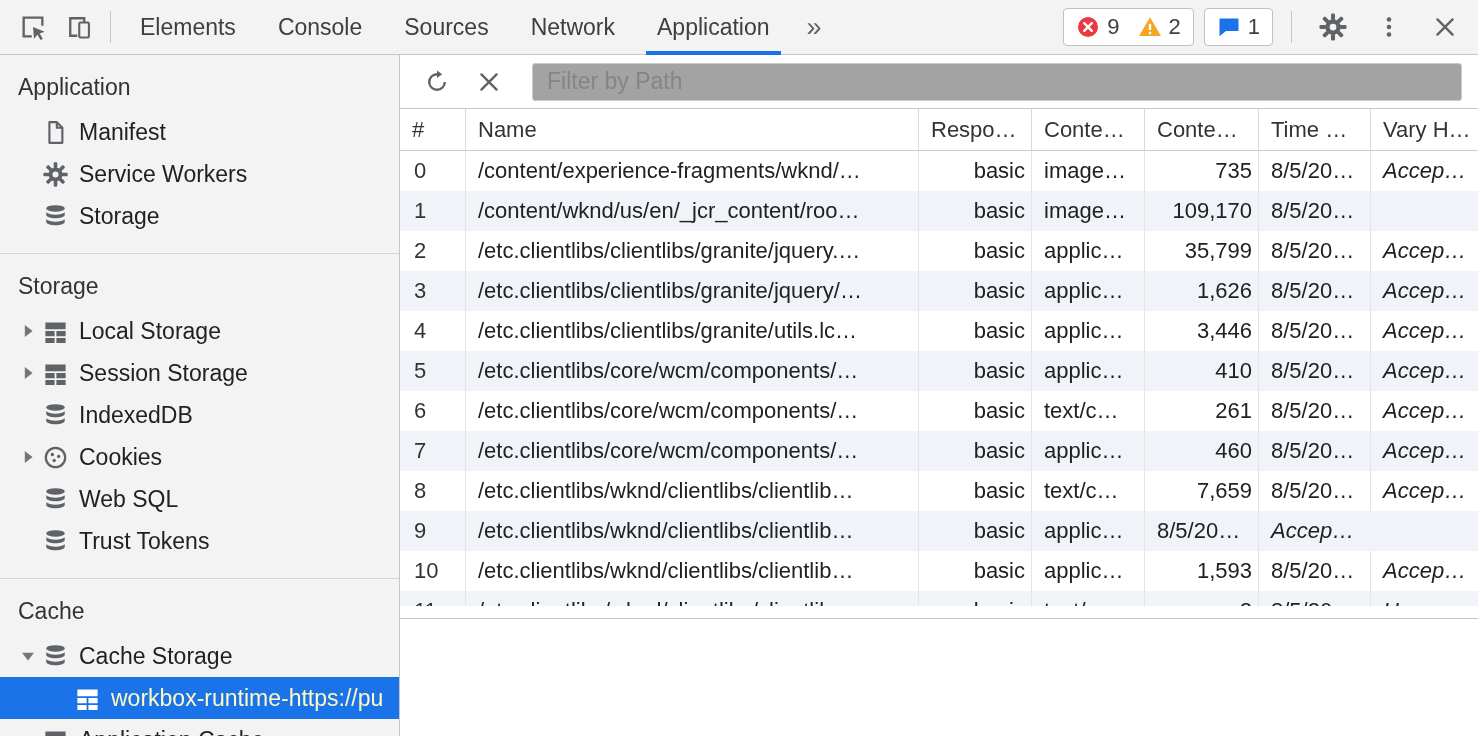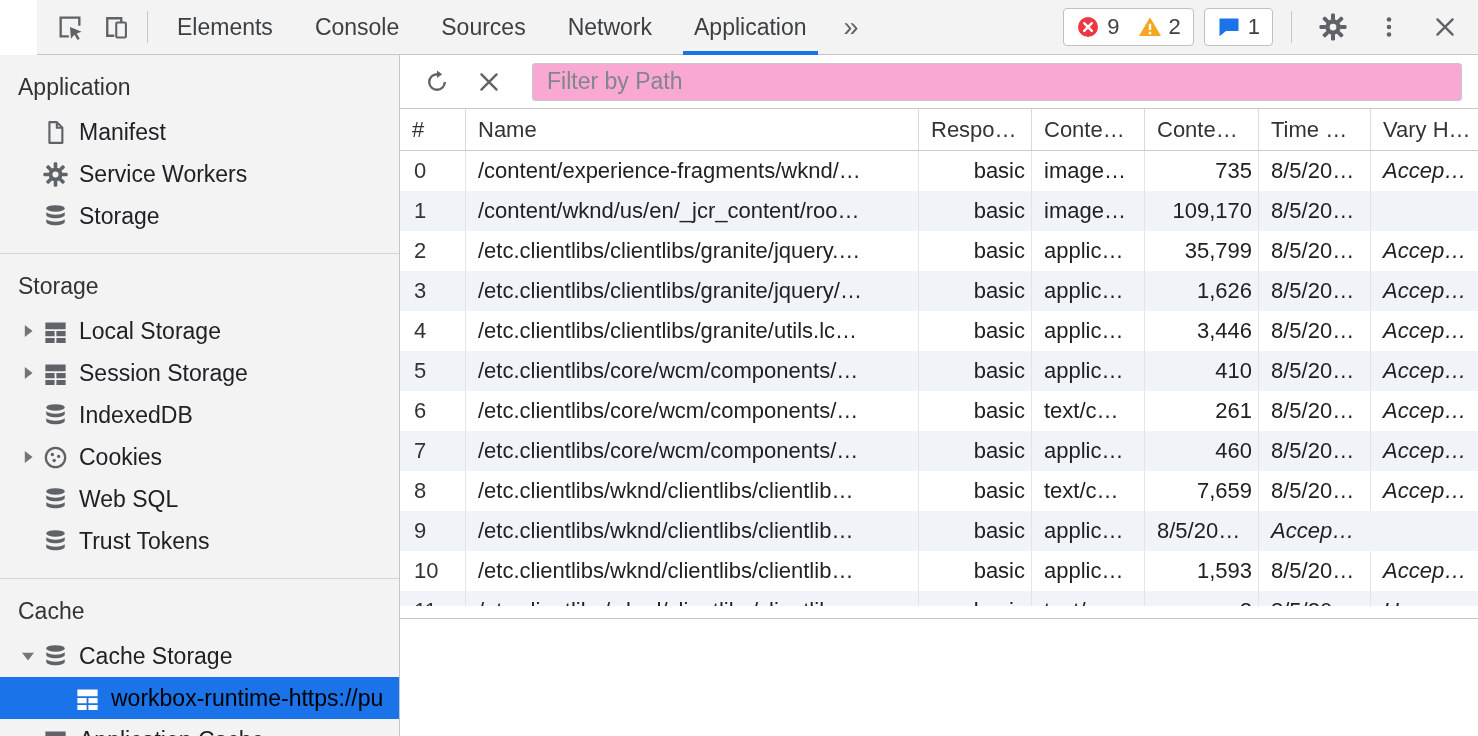--- a/index.html
+++ b/index.html
@@ -5,21 +5,21 @@
   html,body{margin:0;padding:0;background:#fff;}
   *{box-sizing:border-box;}
   .app{
     width:1478px;height:736px;overflow:hidden;display:flex;flex-direction:column;
     font-family:"Liberation Sans","DejaVu Sans",sans-serif;color:#333;background:#fff;
   }
   button{background:none;border:none;padding:0;margin:0;font:inherit;color:inherit;cursor:default;}
 
   
   .topbar{height:55px;flex:none;background:#f3f3f3;border-bottom:1px solid #c6c6c6;
-    display:flex;align-items:center;padding-left:10px;margin-left:37px;}
+    display:flex;align-items:center;padding-left:10px;}
   .tbtn{width:46px;height:46px;display:flex;align-items:center;justify-content:center;color:#5f6368;flex:none;}
   .vsep{width:1px;height:32px;background:#c6c6c6;margin:0 8px;flex:none;}
   .tabs{display:flex;align-items:stretch;height:55px;}
   .tab{padding:0 21px;font-size:23px;color:#3c4043;position:relative;display:flex;align-items:center;}
   .tab.active::after{content:"";position:absolute;left:10px;right:10px;bottom:0;height:4px;background:#1a73e8;}
   .more-tabs{font-size:27px;color:#5f6368;padding:0 16px;display:flex;align-items:center;}
   .top-right{margin-left:auto;display:flex;align-items:center;gap:10px;padding-right:10px;}
   .badge-box{display:flex;align-items:center;gap:18px;border:1px solid #c0c0c0;border-radius:4px;
     background:#fff;padding:5px 12px;height:38px;font-size:22px;color:#3c4043;}
   .badge{display:flex;align-items:center;gap:7px;}
@@ -36,29 +36,29 @@
   .sidebar{width:400px;flex:none;background:#f3f3f3;border-right:1px solid #c6c6c6;overflow:hidden;}
   .section{border-bottom:1px solid #d4d4d4;padding-bottom:16px;}
   .section:last-child{border-bottom:none;padding-bottom:0;}
   .section-title{padding:18px 18px 10px;line-height:28px;font-size:23px;color:#333;}
   .tree-item{display:flex;align-items:center;height:42px;padding-left:16px;font-size:23px;color:#202124;
     white-space:nowrap;overflow:hidden;}
   .tree-item .arrow{width:24px;height:24px;flex:none;display:flex;align-items:center;justify-content:center;color:#747579;}
   .tree-item .ticon{width:27px;height:27px;flex:none;margin:0 10px 0 2px;color:#5f6368;}
   .tree-item .lbl{white-space:nowrap;overflow:hidden;}
   .tree-item.indent2{padding-left:48px;}
-  .tree-item.selected{background:#1a73e8;color:#000000;}
+  .tree-item.selected{background:#1a73e8;color:#fef9c3;}
   .tree-item.selected .ticon{color:#fff;}
 
   
   .main{flex:1;min-width:0;display:flex;flex-direction:column;background:#fff;}
   .cache-toolbar{height:54px;flex:none;border-bottom:1px solid #c6c6c6;display:flex;align-items:center;
     padding:0 16px 0 14px;gap:6px;background:#fff;}
   .filter-input{flex:1;height:38px;margin-left:14px;border:1px solid #c9c9c9;border-radius:3px;
-    font-family:inherit;font-size:23px;color:#333;padding:0 14px;background:#f9a8d4;outline:none;}
+    font-family:inherit;font-size:23px;color:#333;padding:0 14px;background:#a3a3a3;outline:none;}
   .filter-input::placeholder{color:#80868b;}
 
   .grid-viewport{height:497px;flex:none;overflow:hidden;}
   .grid-row{display:grid;grid-template-columns:66px 453px 113px 113px 114px 112px minmax(0,1fr);}
   .ghead{height:42px;border-bottom:1px solid #ccc;background:#fff;}
   .hc{font-size:22px;color:#333;line-height:41px;padding:0 12px;border-right:1px solid #d9d9d9;
     white-space:nowrap;overflow:hidden;}
   .hc:last-child{border-right:none;}
   .gbody .grid-row{height:40px;}
   .gbody .grid-row:nth-child(even){background:#f0f3f7;}

